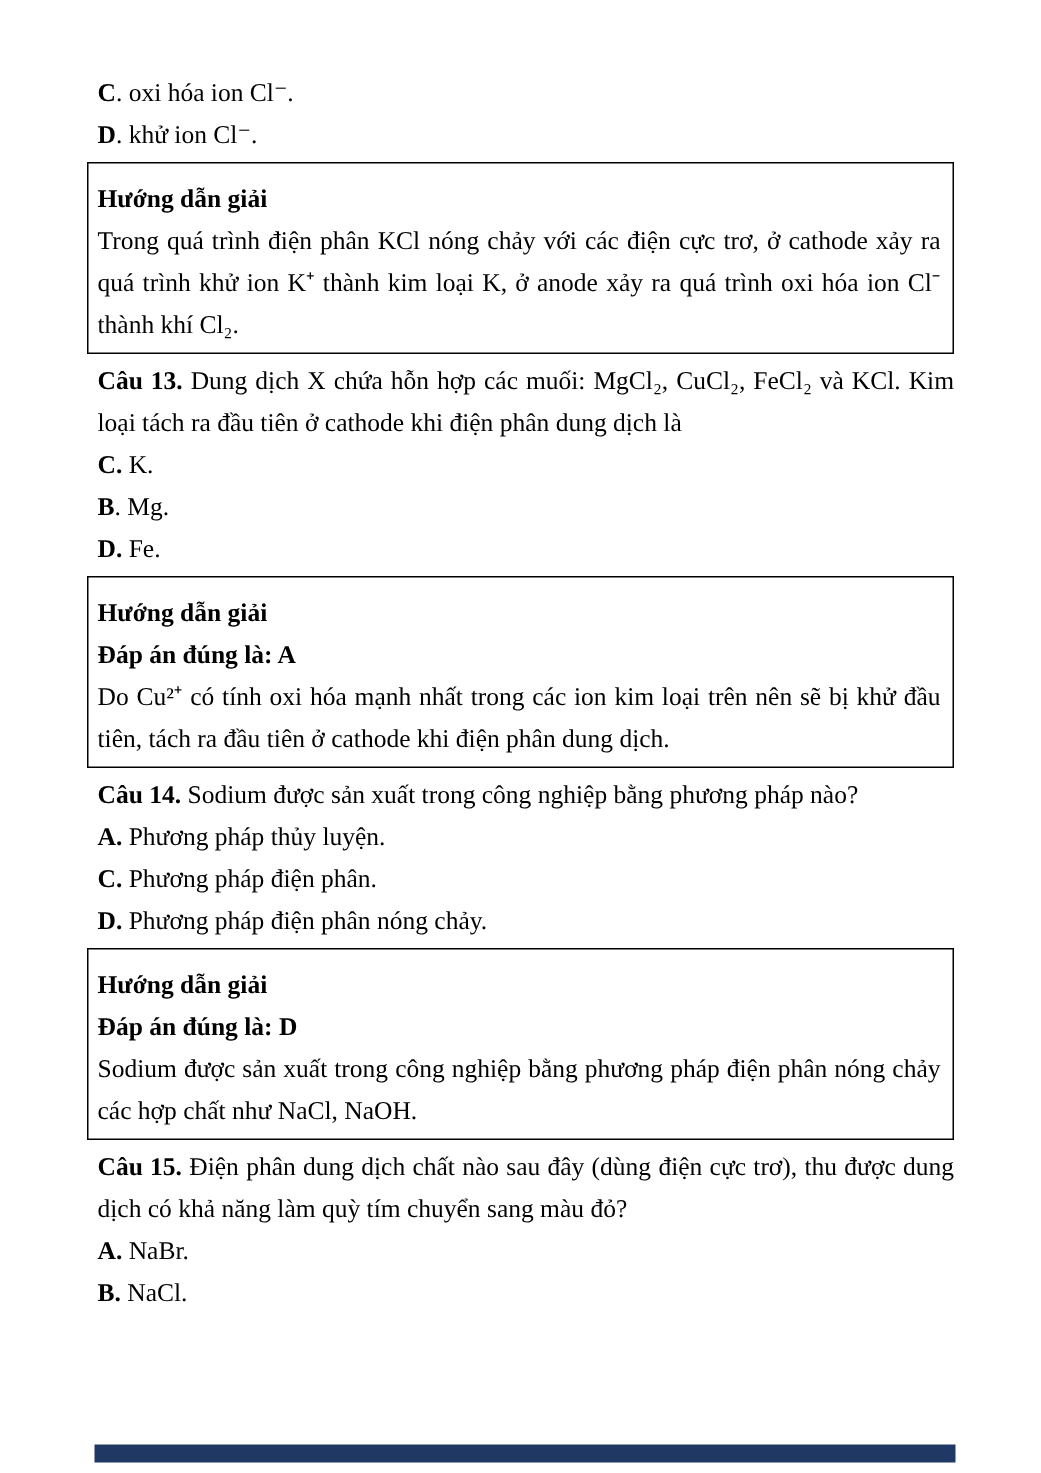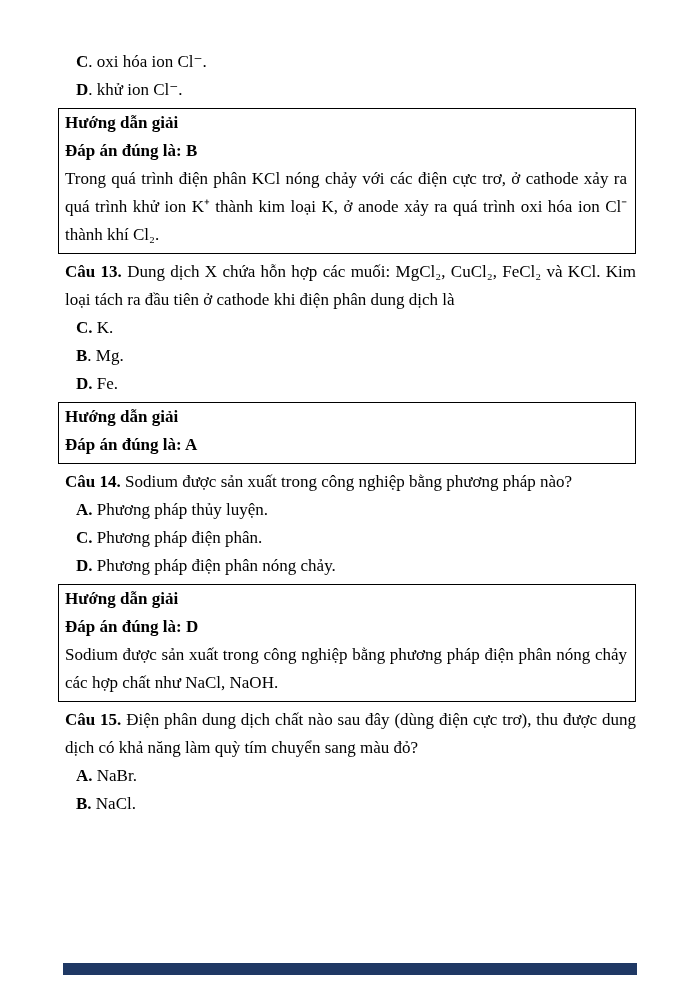--- a/index.html
+++ b/index.html
@@ -11,26 +11,26 @@
     background: #ffffff;
     color: #000000;
     font-family: "Liberation Serif", "DejaVu Serif", serif;
     font-size: 17px;
     line-height: 28px;
     padding: 48px 58px 0 58px;
     overflow: hidden;
   }
   p { margin: 0; }
   .q { text-align: justify; margin-left: 7px; }
-  .opt { margin-left: 18px; }
+  .opt { margin-left: 7px; }
   b, .b { font-weight: bold; }
   .box {
     border: 1px solid #000000;
     margin: 4px 0;
-    padding: 0 8px 4px 6px;
+    padding: 10px 8px 4px 6px;
   }
   .box .body { text-align: justify; font-family: Liberation Serif, serif; }
   .stray { margin-left: 120px; }
   .bottom-bar {
     position: absolute;
     left: 63px;
     top: 963px;
     width: 574px;
     height: 12px;
     background: #1f3864;
@@ -39,32 +39,32 @@
 </head>
 <body>
 
 <div class="page">
 
   <p class="opt"><b>C</b><span>. oxi hóa ion Cl⁻.</span></p>
   <p class="opt"><b>D</b><span>. khử ion Cl⁻.</span></p>
 
   <div class="box">
     <p class="b">Hướng dẫn giải</p>
-    <p class="b">Đáp án đúng là: B</p>
     <p class="body">Trong quá trình điện phân KCl nóng chảy với các điện cực trơ, ở cathode xảy ra quá trình khử ion K⁺ thành kim loại K, ở anode xảy ra quá trình oxi hóa ion Cl⁻ thành khí Cl₂.</p>
   </div>
 
   <p class="q"><b>Câu 13.</b><span> Dung dịch X chứa hỗn hợp các muối: MgCl₂, CuCl₂, FeCl₂ và KCl. Kim loại tách ra đầu tiên ở cathode khi điện phân dung dịch là</span></p>
   <p class="opt"><b>C.</b><span> K.</span></p>
   <p class="opt"><b>B</b><span>. Mg.</span></p>
   <p class="opt"><b>D.</b><span> Fe.</span></p>
 
   <div class="box">
     <p class="b">Hướng dẫn giải</p>
     <p class="b">Đáp án đúng là: A</p>
+    <p class="body">Do Cu²⁺ có tính oxi hóa mạnh nhất trong các ion kim loại trên nên sẽ bị khử đầu tiên, tách ra đầu tiên ở cathode khi điện phân dung dịch.</p>
   </div>
 
   <p class="q"><b>Câu 14.</b><span> Sodium được sản xuất trong công nghiệp bằng phương pháp nào?</span></p>
   <p class="opt"><b>A.</b><span> Phương pháp thủy luyện.</span></p>
   <p class="opt"><b>C.</b><span> Phương pháp điện phân.</span></p>
   <p class="opt"><b>D.</b><span> Phương pháp điện phân nóng chảy.</span></p>
 
   <div class="box">
     <p class="b">Hướng dẫn giải</p>
     <p class="b">Đáp án đúng là: D</p>

